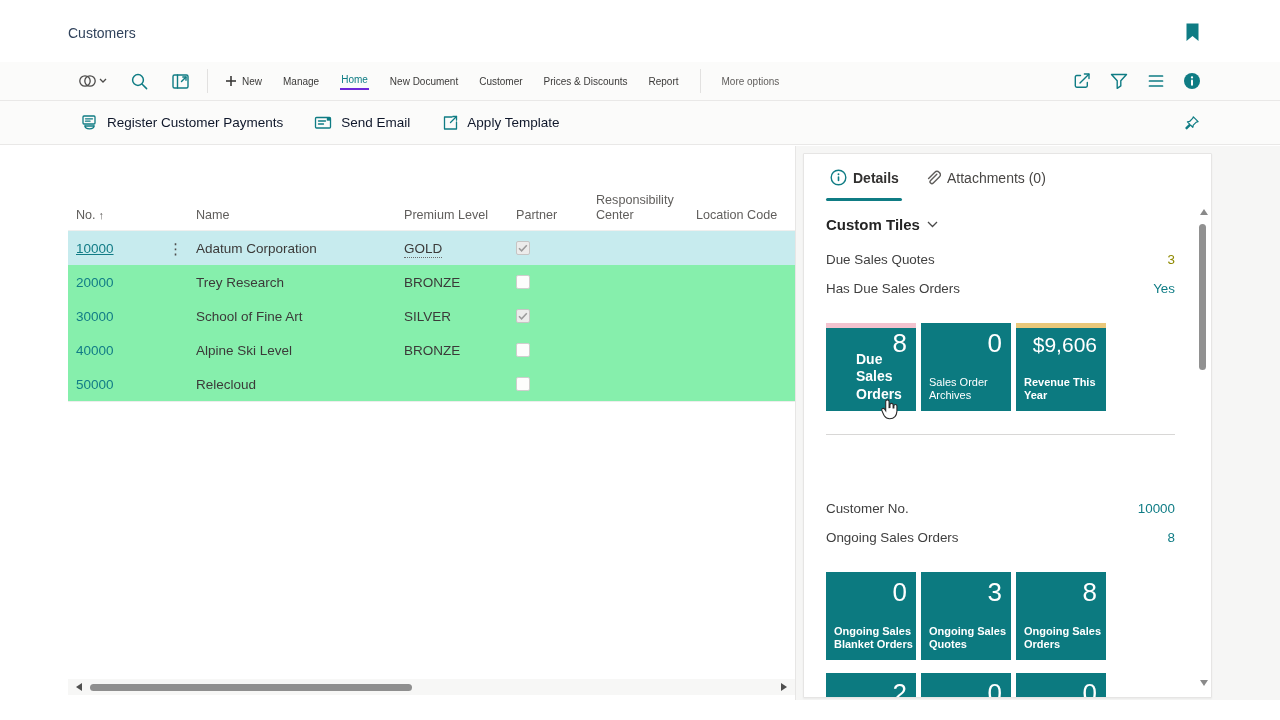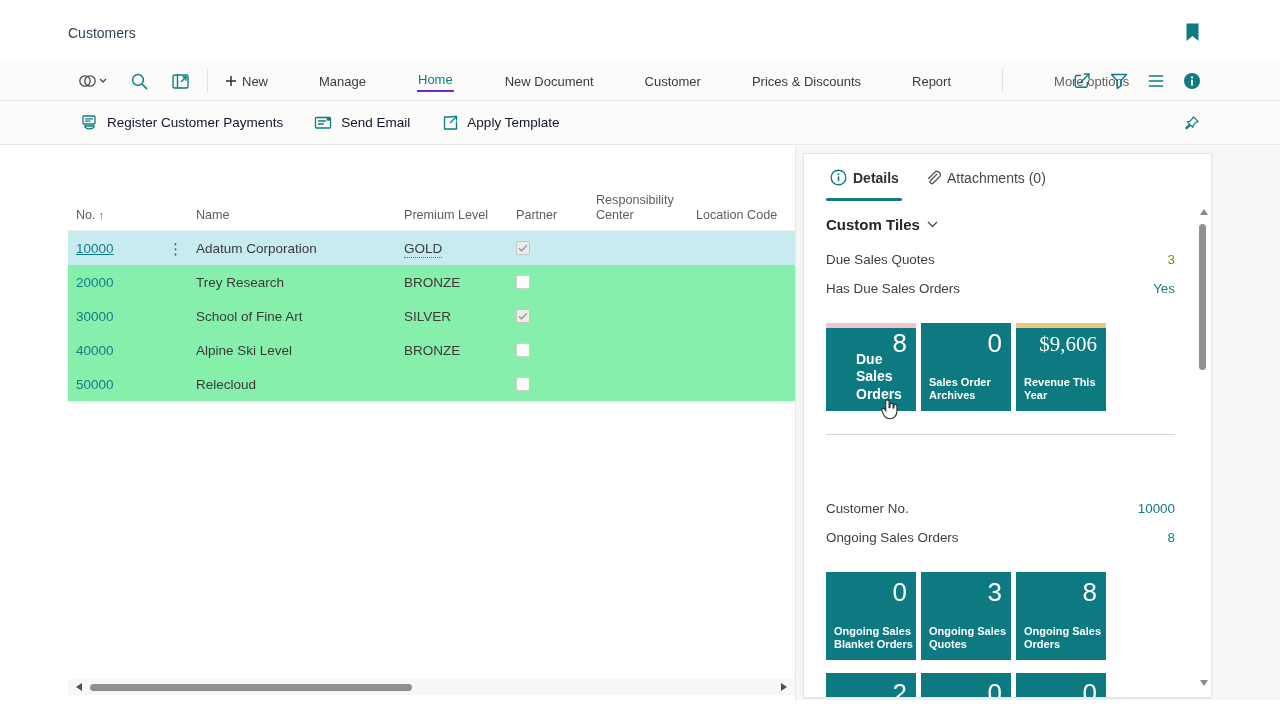--- a/index.html
+++ b/index.html
@@ -6,21 +6,21 @@
   .app{position:relative;width:1280px;height:720px;background:#fff;font-family:"Liberation Sans",sans-serif;overflow:hidden;-webkit-font-smoothing:antialiased;}
   svg{display:block;}
   
   .titlebar{position:absolute;top:0;left:0;right:0;height:62px;background:#fff;border-bottom:1px solid #f0efee;}
   .page-title{position:absolute;left:68px;top:25px;font-size:14px;color:#31435c;}
   .bookmark{position:absolute;right:80px;top:23px;color:#0f7c84;cursor:pointer;}
   
   .abar1{position:absolute;top:62px;left:0;right:0;height:39px;background:#fbfbfa;border-bottom:1px solid #e9e8e7;display:flex;align-items:center;padding-left:78px;box-sizing:border-box;}
   .icon-cluster{display:flex;align-items:center;gap:22px;color:#0f7c84;}
   .vsep{width:1px;height:24px;background:#e2e1e0;margin:0 17px;}
-  .menu{display:flex;align-items:center;gap:51px;font-size:13px;white-space:nowrap;text-align:right;}
+  .menu{display:flex;align-items:center;gap:21px;font-size:10px;white-space:nowrap;text-align:right;}
   .menu-item{display:flex;align-items:center;gap:5px;color:#3b3a39;cursor:pointer;}
   .menu-item.active{color:#0f7c84;border-bottom:2px solid #6d28d9;padding:2px 1px 3px;}
   .menu-item.muted{color:#605e5c;}
   .right-icons{position:absolute;right:79px;top:9px;display:flex;align-items:center;gap:17px;color:#0f7c84;}
   
   .abar2{position:absolute;top:101px;left:0;right:0;height:44px;background:#fbfbfa;border-bottom:1px solid #e9e8e7;display:flex;align-items:center;padding-left:80px;box-sizing:border-box;gap:30px;}
   .promoted{display:flex;align-items:center;gap:8px;font-size:13.5px;color:#0f172a;cursor:pointer;white-space:nowrap;}
   .promoted .picon{color:#0f7c84;}
   .pin{position:absolute;right:80px;top:14px;color:#0f7c84;cursor:pointer;}
   
@@ -63,21 +63,21 @@
   .fvalue{cursor:pointer;}
   .val-teal{color:#0f7c85;}
   .val-yellow{color:#8f8900;}
   .tiles{position:absolute;left:22px;display:flex;gap:5px;}
   .tile{width:90px;height:88px;background:#0c7a80;position:relative;color:#fff;cursor:pointer;overflow:hidden;}
   .stripe{height:5px;width:100%;}
   .stripe-pink{background:#f2c3cf;}
   .stripe-tan{background:#e9c87b;}
   .stripe-none{background:#0c7a80;}
   .tile-num{position:absolute;top:7px;right:9px;font-size:26px;line-height:1;font-weight:400;}
-  .tile-num.sm{font-size:21px;top:11px;font-family:Liberation Serif, serif;}
+  .tile-num.sm{font-size:21px;top:11px;}
   .divider{position:absolute;left:22px;right:36px;height:1px;background:#d8d7d6;}
   .fs-up{position:absolute;left:396px;top:55px;width:0;height:0;border-left:4.5px solid transparent;border-right:4.5px solid transparent;border-bottom:6px solid #8a8a8a;cursor:pointer;}
   .fs-down{position:absolute;left:396px;top:526px;width:0;height:0;border-left:4.5px solid transparent;border-right:4.5px solid transparent;border-top:6px solid #8a8a8a;cursor:pointer;}
   .fs-thumb{position:absolute;left:395px;top:70px;width:7px;height:146px;background:#919191;border-radius:4px;cursor:grab;}
   .cursor-hand{position:absolute;left:876px;top:249px;z-index:40;pointer-events:none;}
   .bottombar{position:absolute;top:700px;left:0;right:0;height:20px;background:#fff;}
 </style>
 </head>
 <body>
 
@@ -336,21 +336,21 @@
       </div>
       <div class="tiles" style="top:169px">
         <div class="tile">
           <div class="stripe stripe-pink"></div>
           <div class="tile-num">8</div>
           <div style="position:absolute;left:8px;bottom:8px;font-size:14px;font-weight:700;line-height:1.25;margin-left:22px;">Due Sales Orders</div>
         </div>
         <div class="tile">
           <div class="stripe stripe-none"></div>
           <div class="tile-num">0</div>
-          <div style="position:absolute;left:8px;bottom:8px;font-size:11px;font-weight:700;line-height:1.25;">Sales Order Archives</div>
+          <div style="position:absolute;left:8px;bottom:8px;font-size:11px;font-weight:400;line-height:1.25;">Sales Order Archives</div>
         </div>
         <div class="tile">
           <div class="stripe stripe-tan"></div>
           <div class="tile-num sm">$9,606</div>
           <div style="position:absolute;left:8px;bottom:8px;font-size:11px;font-weight:700;line-height:1.25;">Revenue This Year</div>
         </div>
       </div>
 
       <div class="divider" style="top:280px"></div>
 

